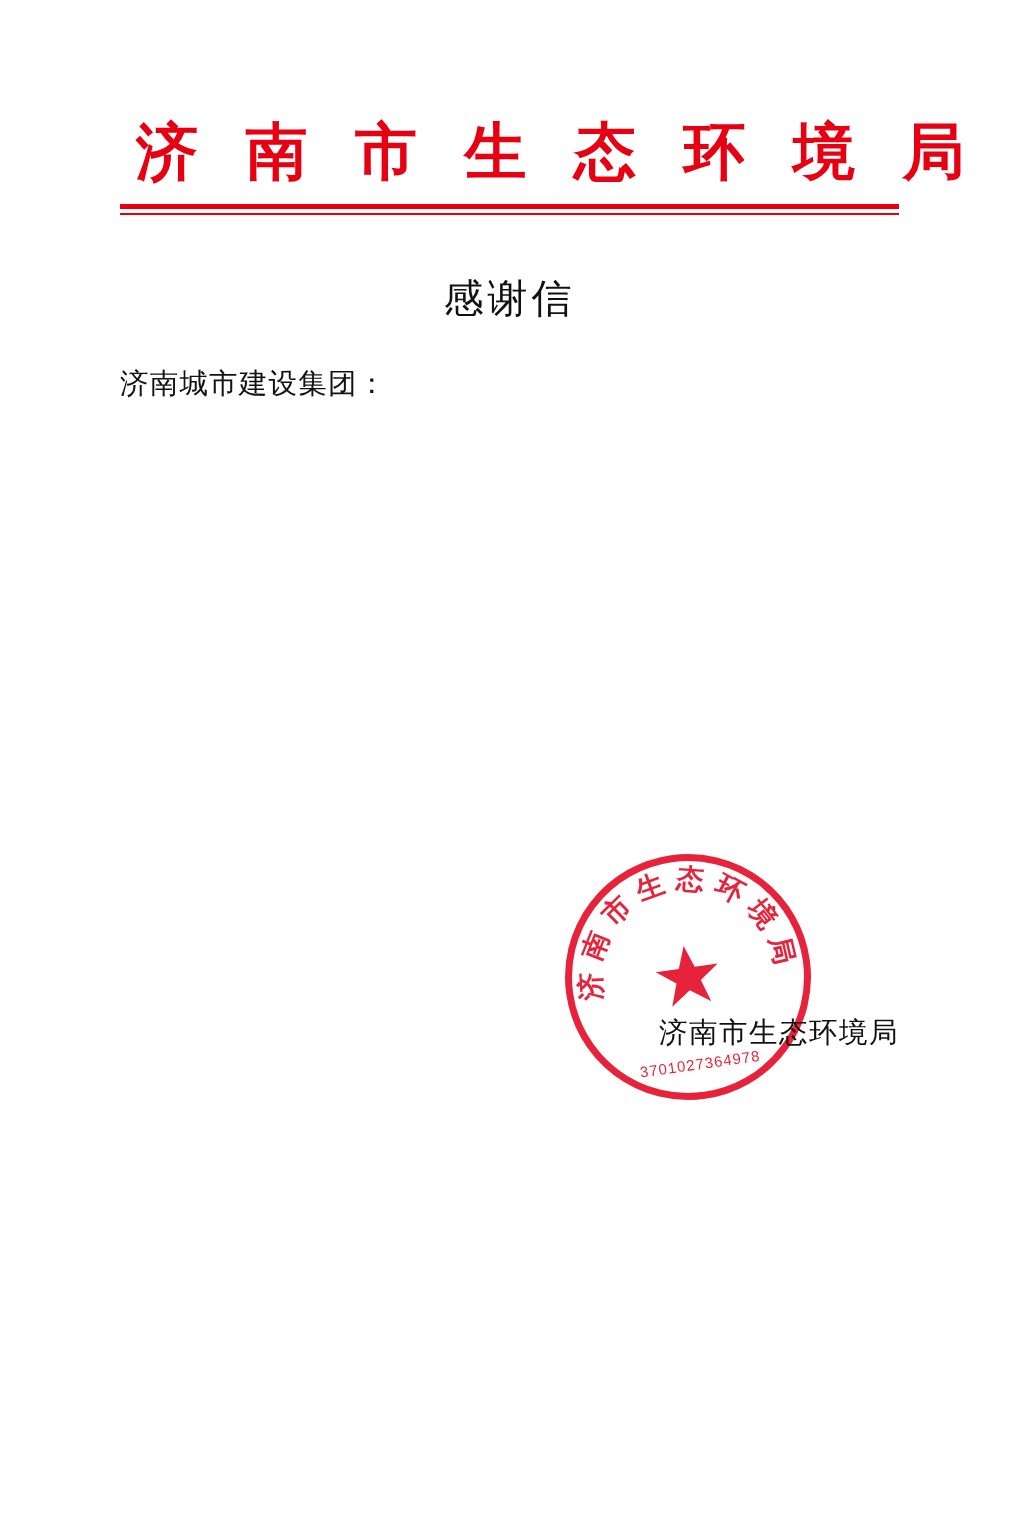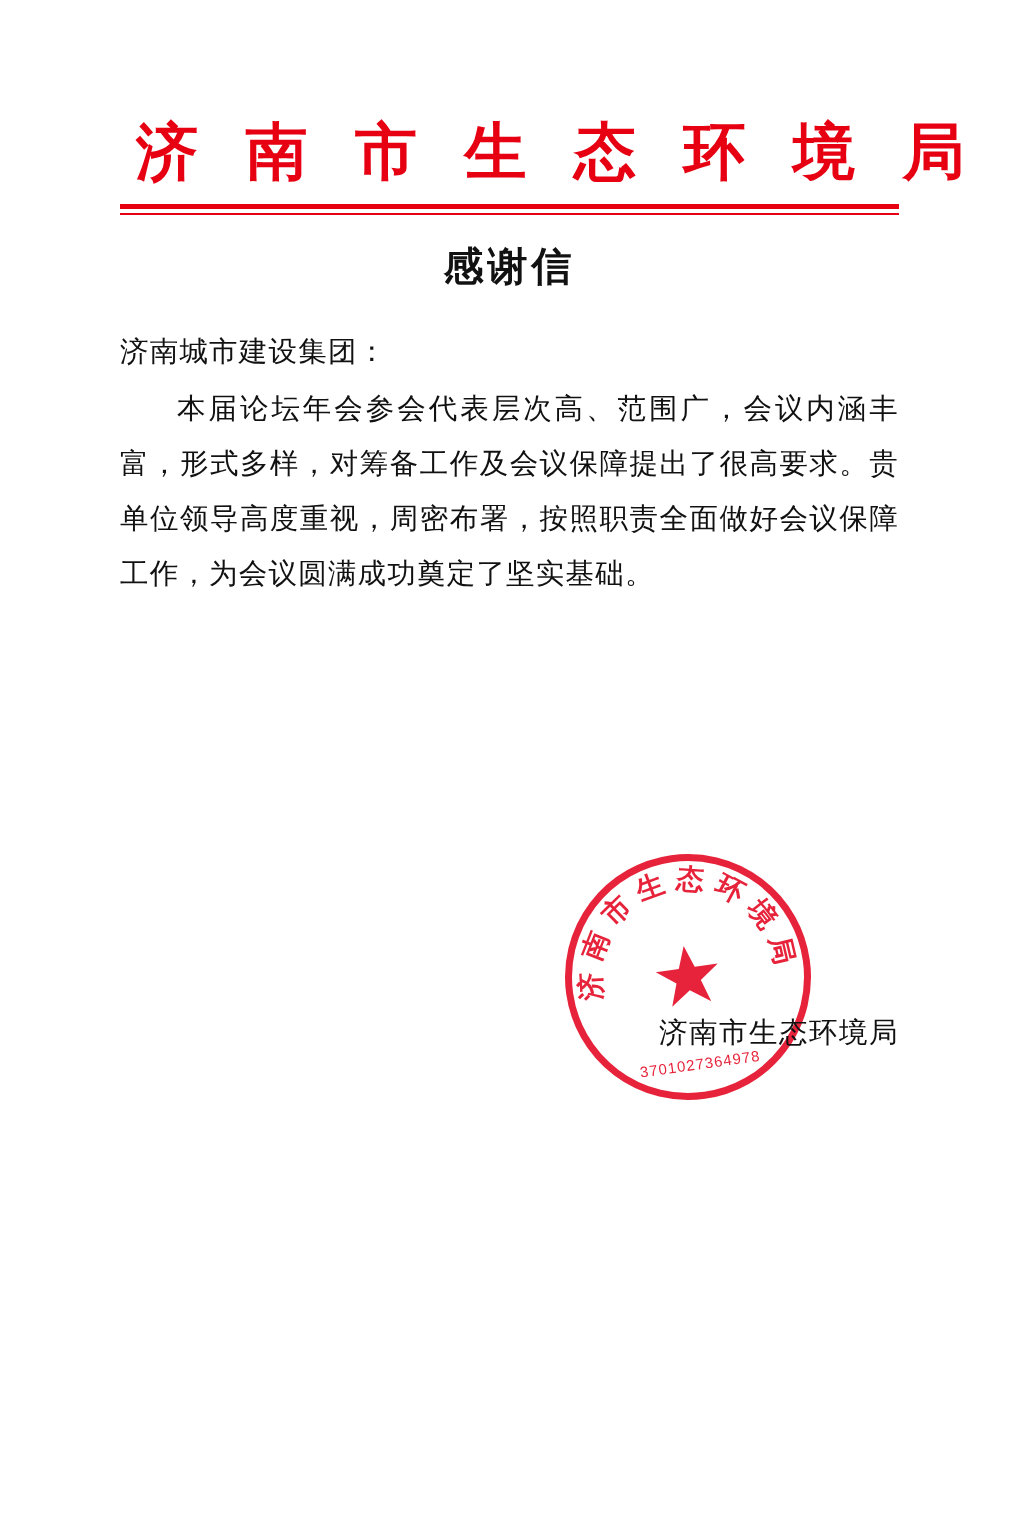--- a/index.html
+++ b/index.html
@@ -45,24 +45,24 @@
     background: #e60012;
   }
   .letterhead-rule-thin {
     margin-top: 4px;
     height: 2px;
     background: #e60012;
   }
 
   
   .doc-title {
-    margin-top: 24px;
+    margin-top: 56px;
     text-align: center;
     font-size: 40px;
-    font-weight: bold;
+    font-weight: normal;
     letter-spacing: 4px;
     font-family: "Liberation Serif", "DejaVu Serif", serif;
   }
 
   
   .body-area {
     margin-top: 30px;
     font-size: 28.5px;
     line-height: 55px;
     letter-spacing: 1.2px;
@@ -144,21 +144,20 @@
   <div class="letterhead">
     <div class="letterhead-title">济 南 市 生 态 环 境 局</div>
     <div class="letterhead-rule-thick"></div>
     <div class="letterhead-rule-thin"></div>
   </div>
 
   <div class="doc-title">感谢信</div>
 
   <div class="body-area">
     <p class="salutation">济南城市建设集团：</p>
-    <p class="para">本届论坛年会参会代表层次高、范围广，会议内涵丰富，形式多样，对筹备工作及会议保障提出了很高要求。贵单位领导高度重视，周密布署，按照职责全面做好会议保障工作，为会议圆满成功奠定了坚实基础。</p>
   </div>
 
   <div class="seal">
     <div class="seal-arc-text">
       <svg viewBox="0 0 218 218" xmlns="http://www.w3.org/2000/svg" aria-hidden="true">
         <defs>
           <path id="arcTop" d="M 26,109 A 83,83 0 0 1 192,109"></path>
         </defs>
         <text font-size="26" letter-spacing="9">
           <textPath href="#arcTop" startOffset="50%" text-anchor="middle">济南市生态环境局</textPath>

